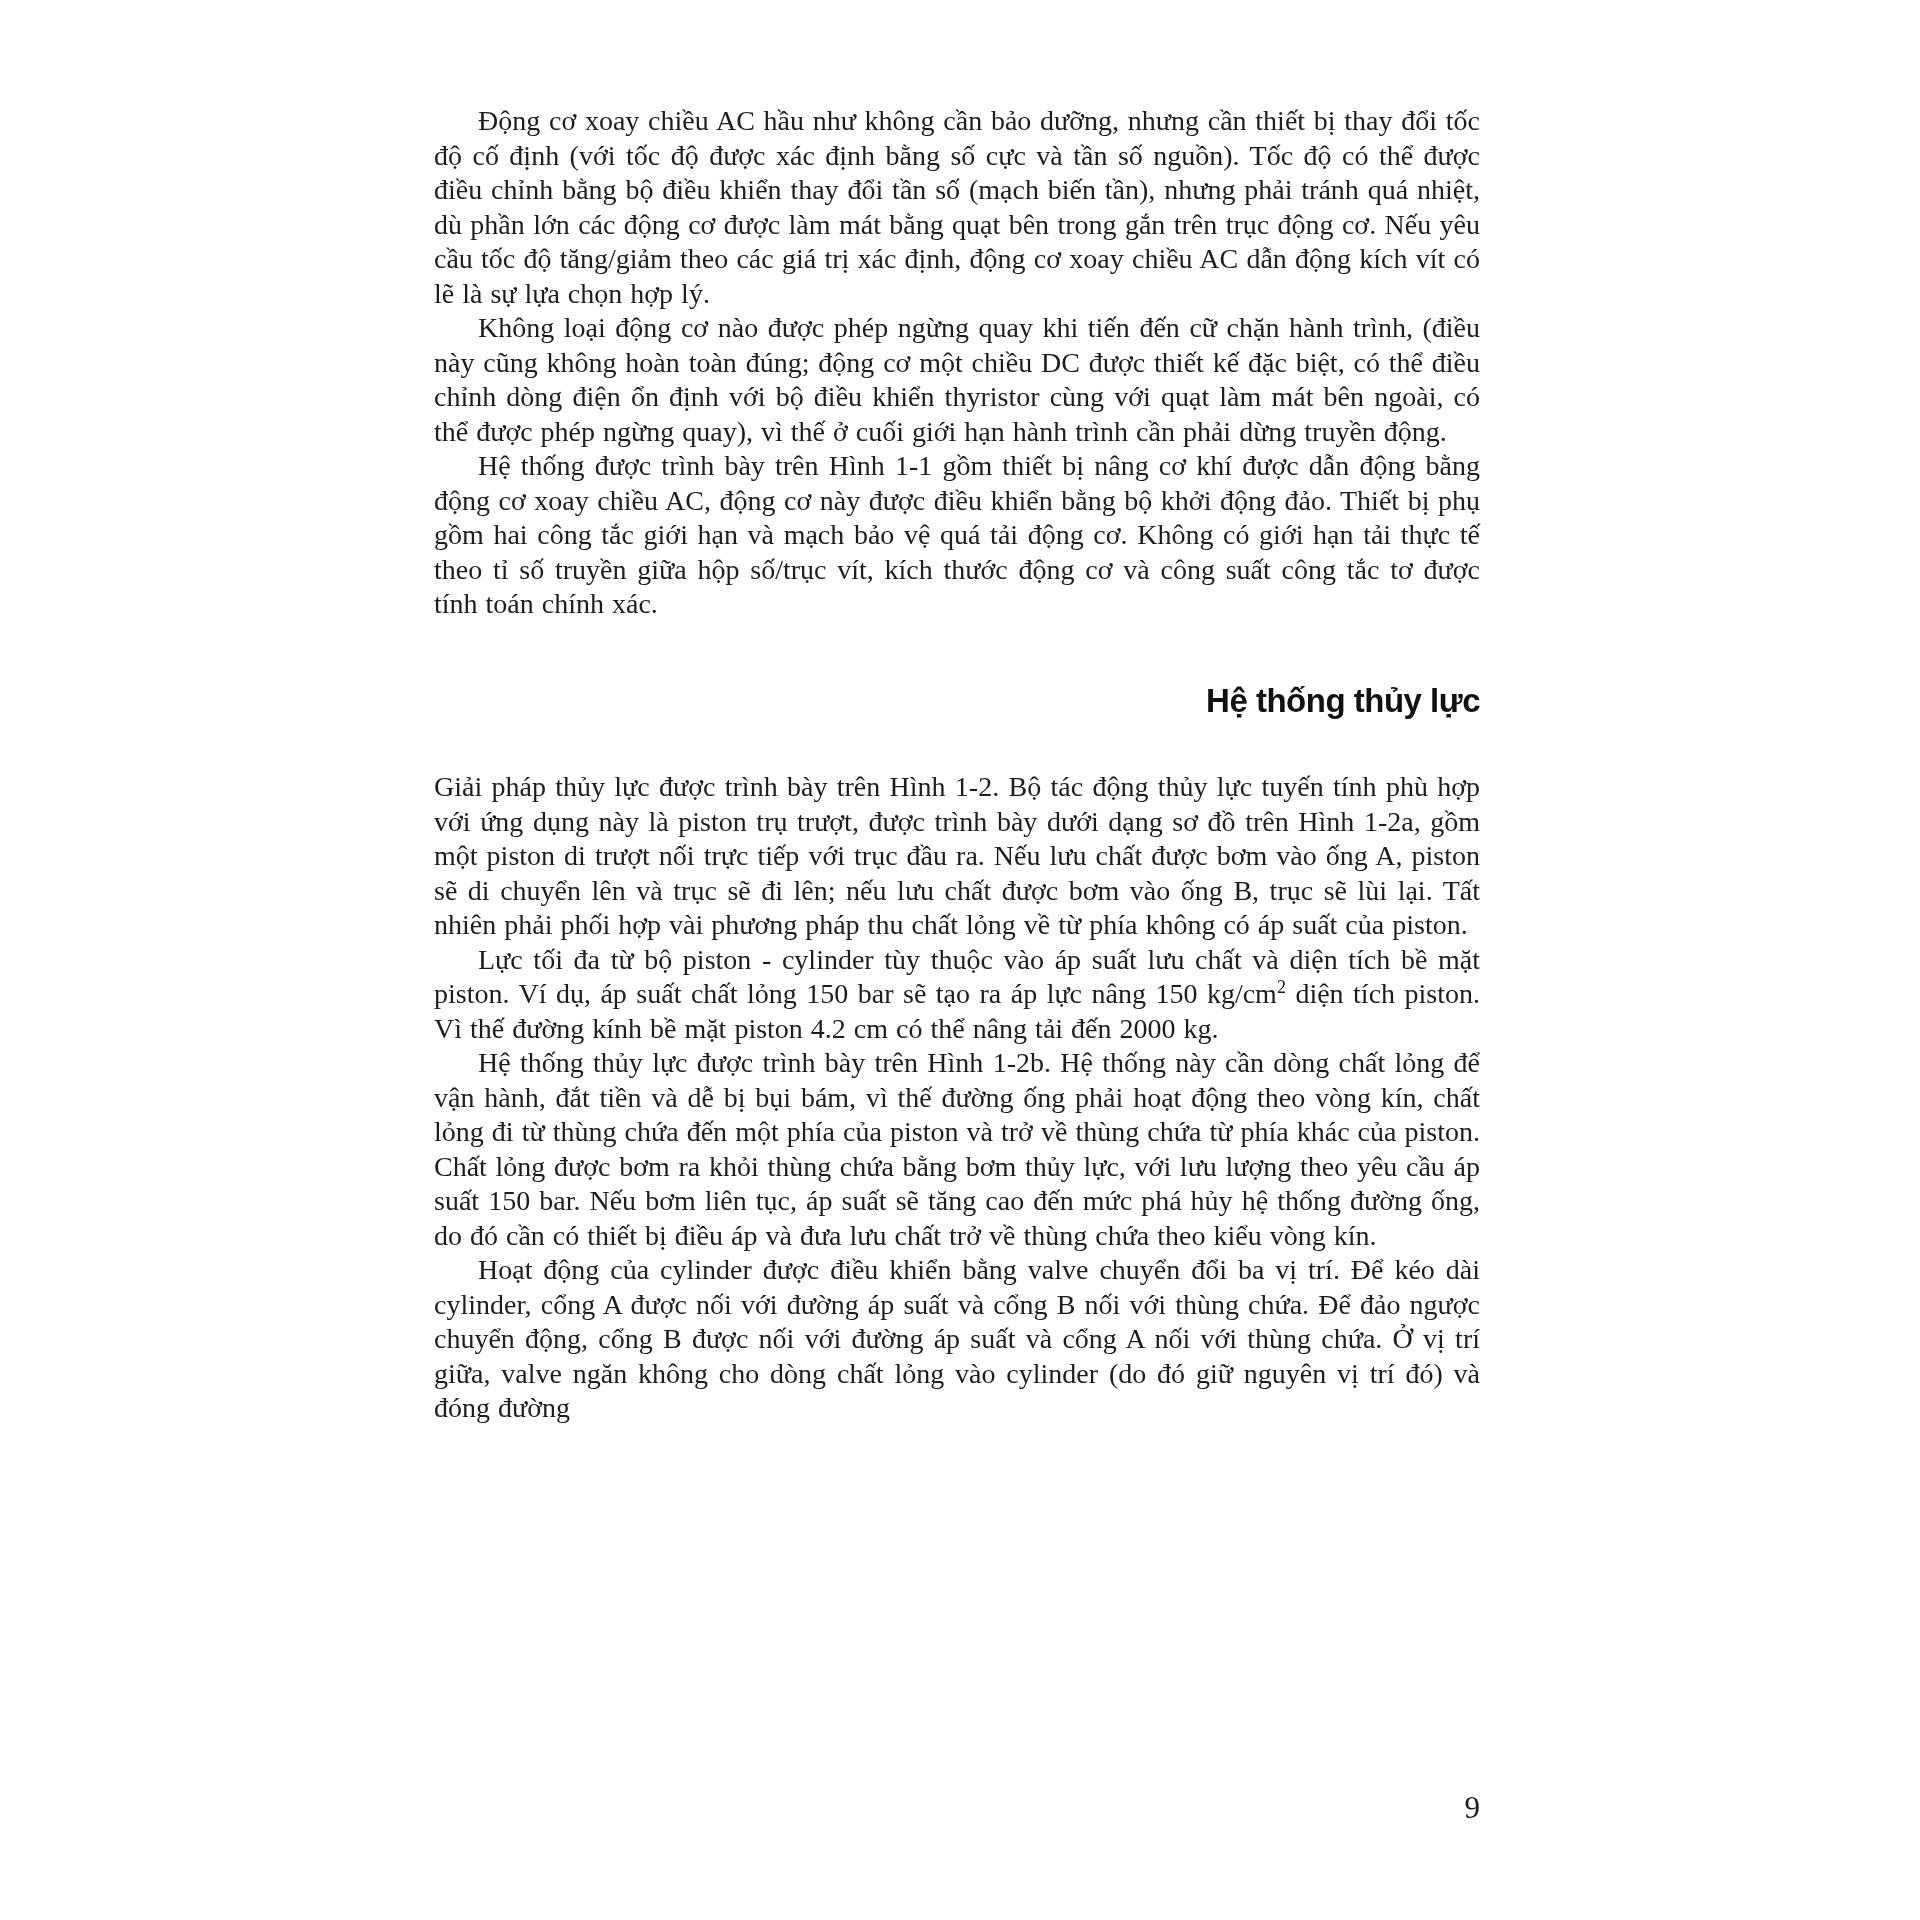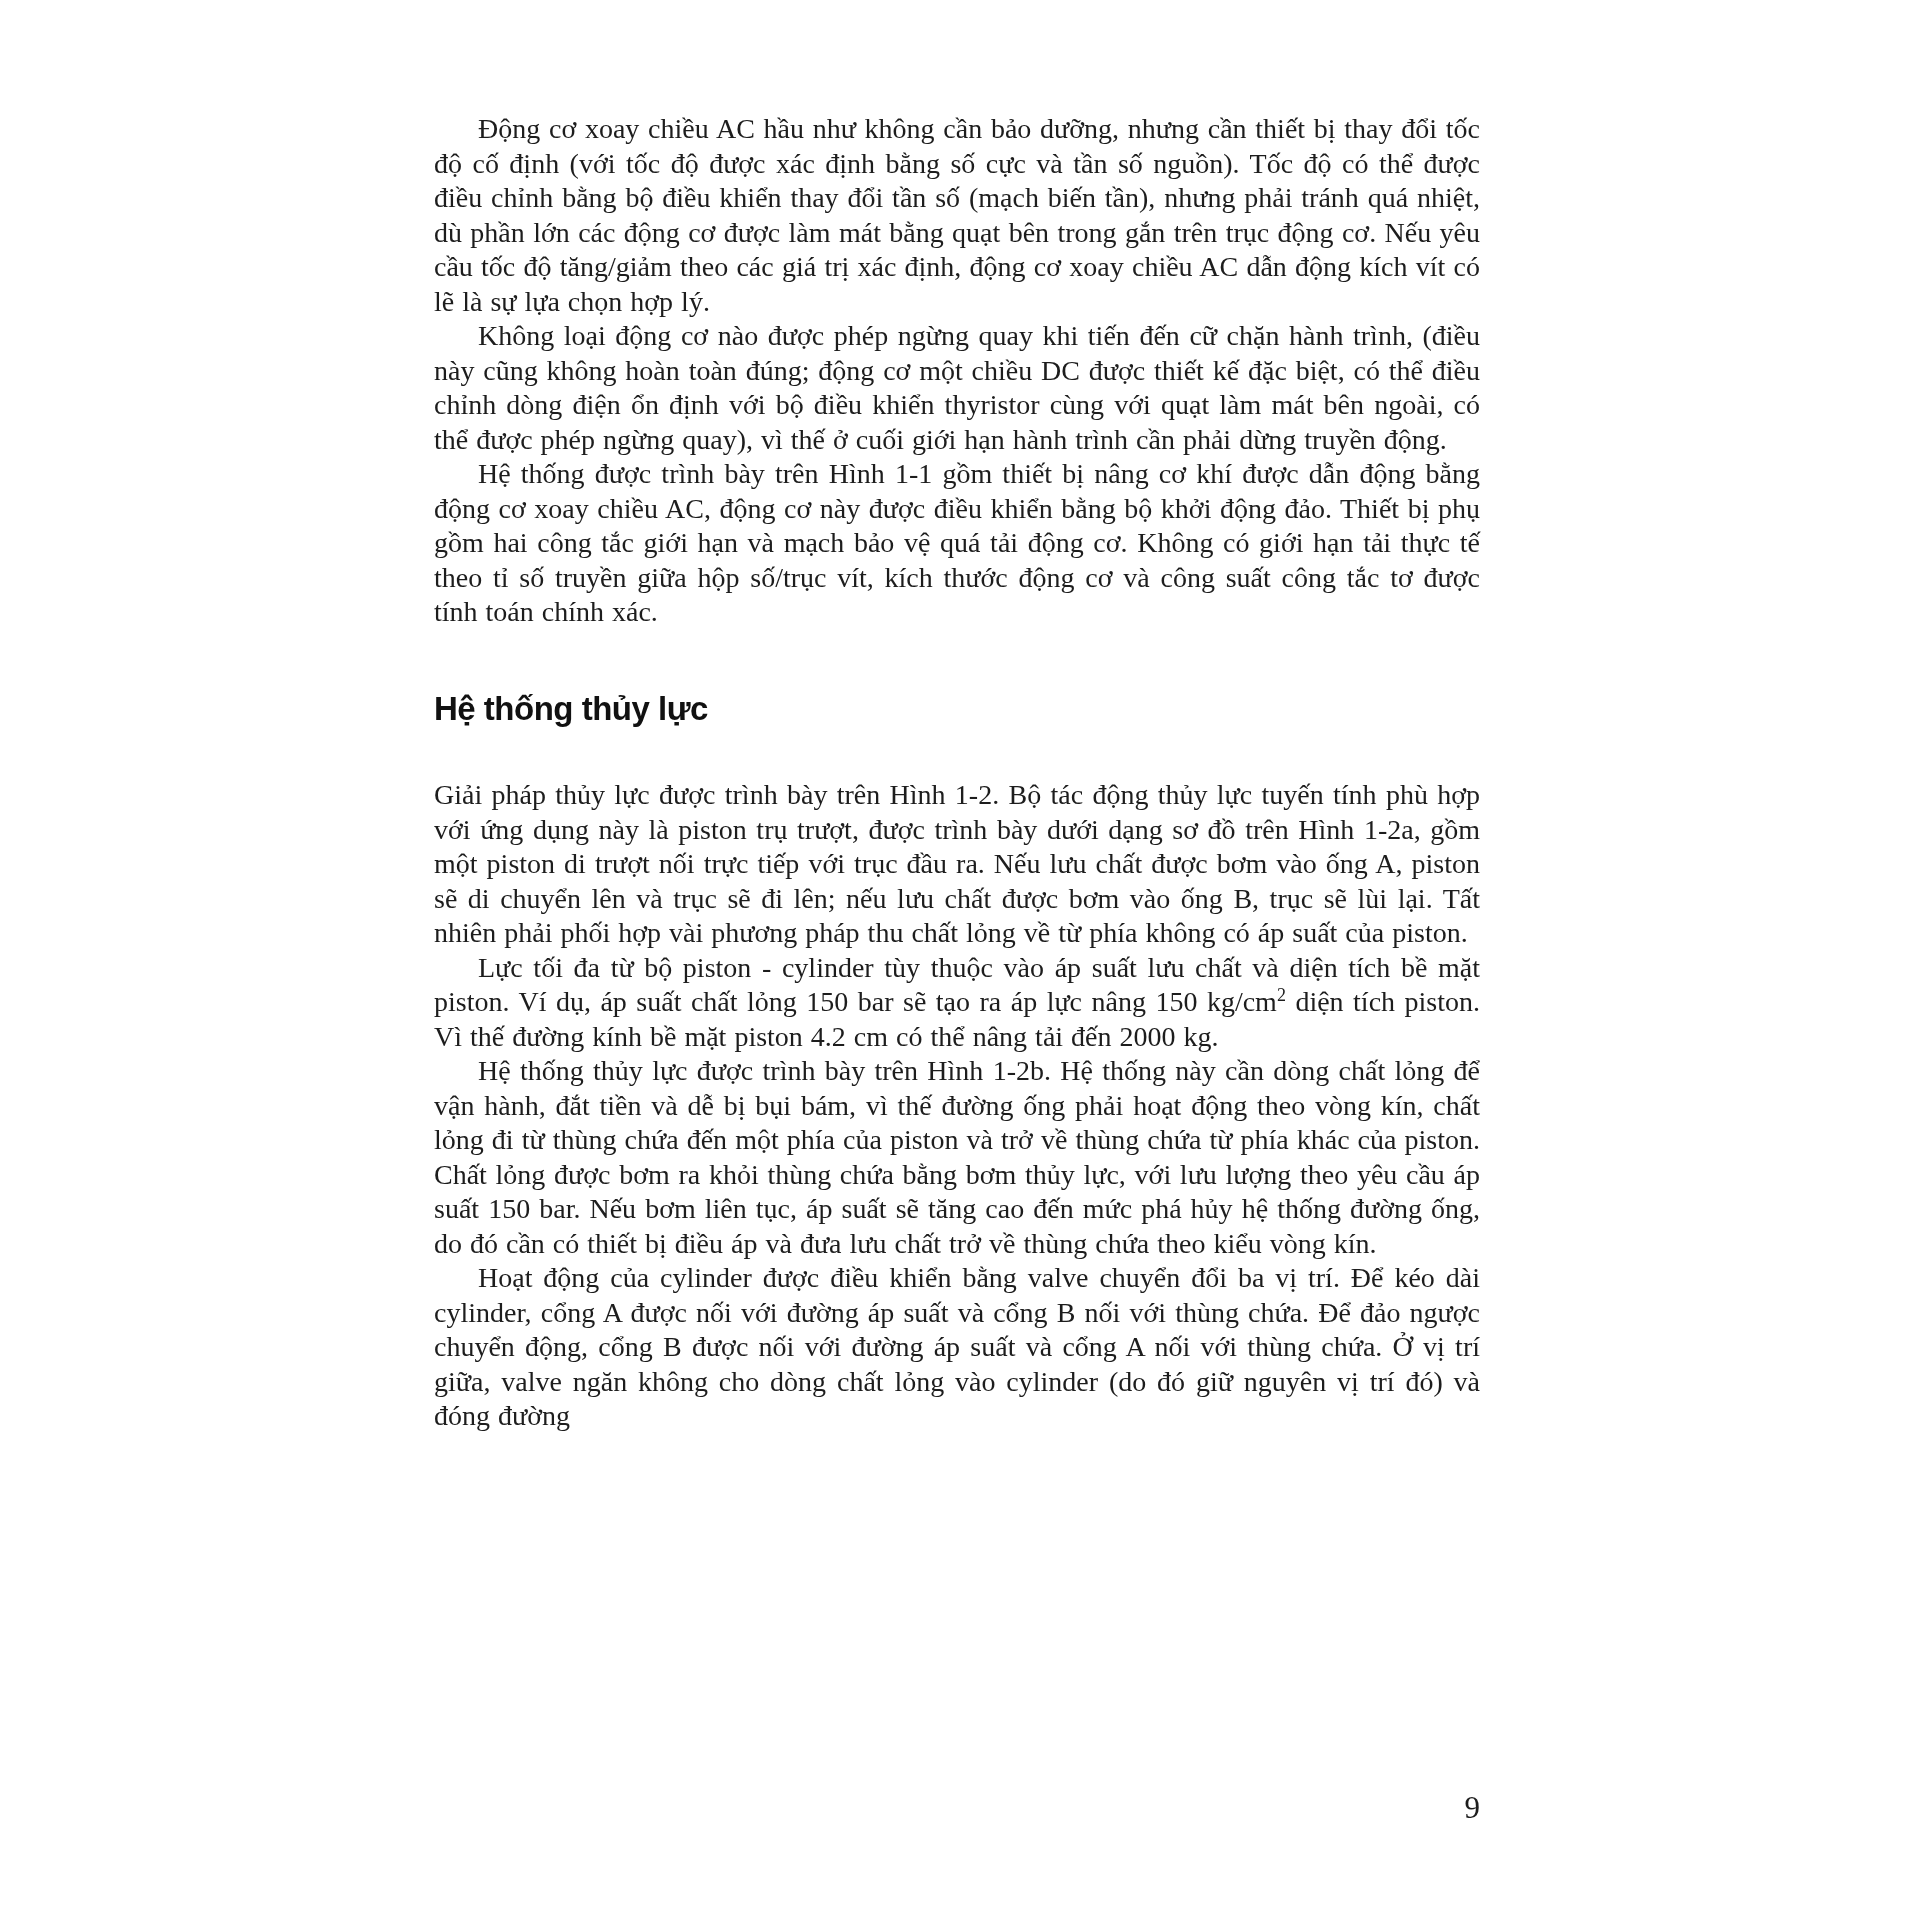--- a/index.html
+++ b/index.html
@@ -12,21 +12,21 @@
   .page {
     position: relative;
     width: 1920px;
     height: 1920px;
     background: #ffffff;
     overflow: hidden;
   }
   .text-column {
     position: absolute;
     left: 434px;
-    top: 112px;
+    top: 104px;
     width: 1046px;
     color: #1d1d1d;
     font-family: "Liberation Serif", serif;
     font-size: 28px;
     line-height: 34.5px;
     text-align: justify;
   }
   .text-column p {
     margin: 0;
     padding: 0;
@@ -37,21 +37,21 @@
     text-indent: 0;
   }
   .section-heading {
     font-family: "Liberation Sans", sans-serif;
     font-weight: bold;
     font-size: 33px;
     letter-spacing: -0.5px;
     color: #111111;
     margin: 0;
     padding: 62px 0 52px 0;
-    text-align: left;
+    text-align: right;
   }
   sup {
     font-size: 18px;
     line-height: 0;
     vertical-align: super;
   }
   .page-number {
     position: absolute;
     left: 1440px;
     top: 1790px;

